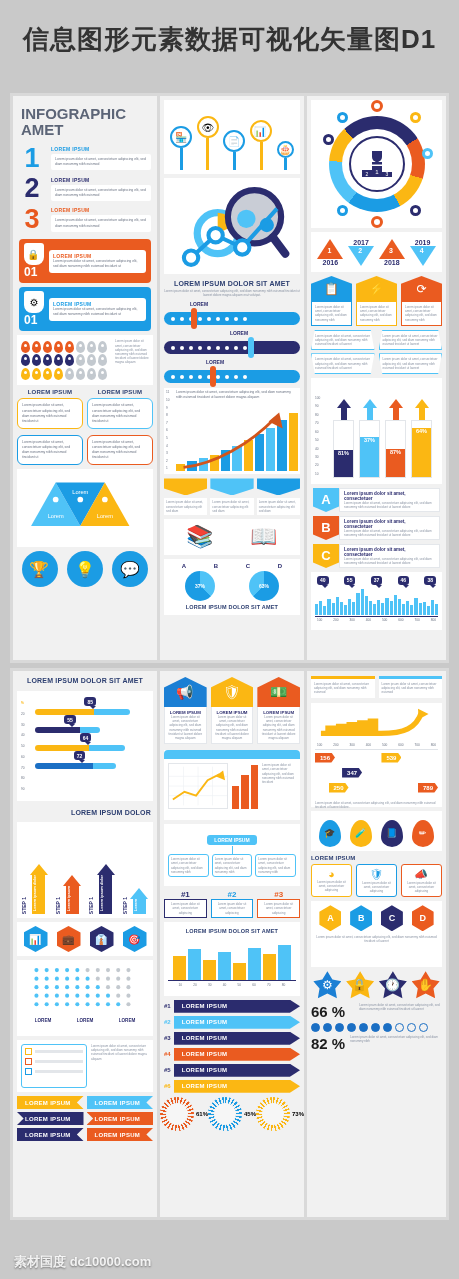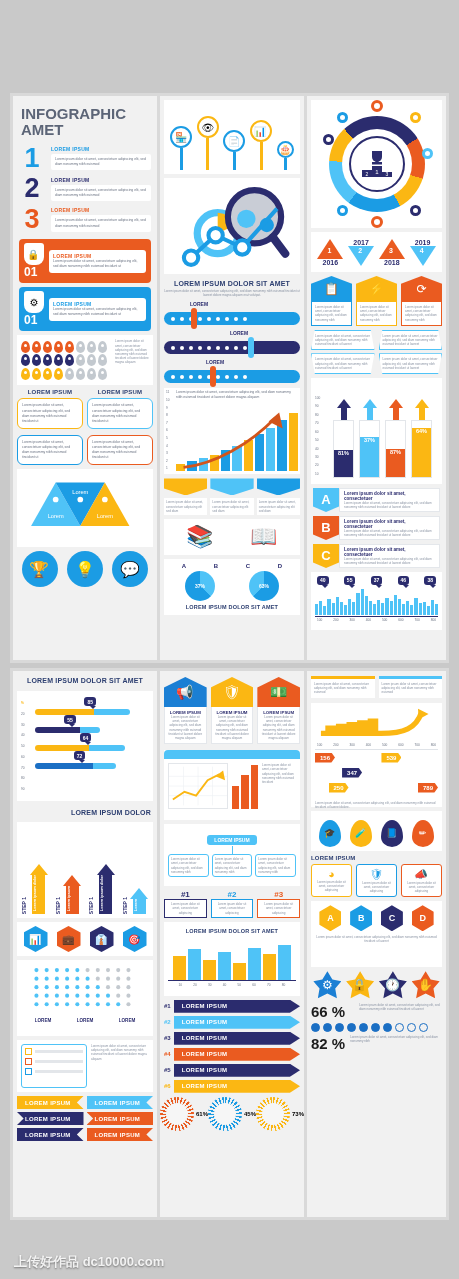--- a/index.html
+++ b/index.html
@@ -144,20 +144,21 @@
   .wm span { font-size:13px; font-weight:bold; color:rgba(255,255,255,.88);
              text-shadow:0 1px 2px rgba(0,0,0,.45); }
   .wm .w2 { color:rgba(255,255,255,.92); }
 </style>
 </head>
 <body>
 
 <div class="page">
 
   <div class="hdr">
+    <div class="hdr-cn">信息图形元素数据可视化矢量图D1</div>
   </div>
 
   <div class="board" id="board-a">
     <div class="cols">
 
       <div class="col c1">
         <div class="ig-h">
           <div>INFOGRAPHIC</div>
           <div>AMET</div>
         </div>
@@ -1131,16 +1132,16 @@
             <div class="pctbig">82 %</div>
             <div class="mini" style="flex:1">Lorem ipsum dolor sit amet, consectetuer adipiscing elit, sed diam nonummy nibh</div>
           </div>
         </div>
       </div>
 
     </div>
   </div>
 
   <div class="wm">
-    <span class="w2"><span>上传好作品</span> <span>dc10000.com</span></span>
+    <span class="w2"><span>素材国度</span> <span>dc10000.com</span></span>
   </div>
 
 </div>
 
 </body></html>

